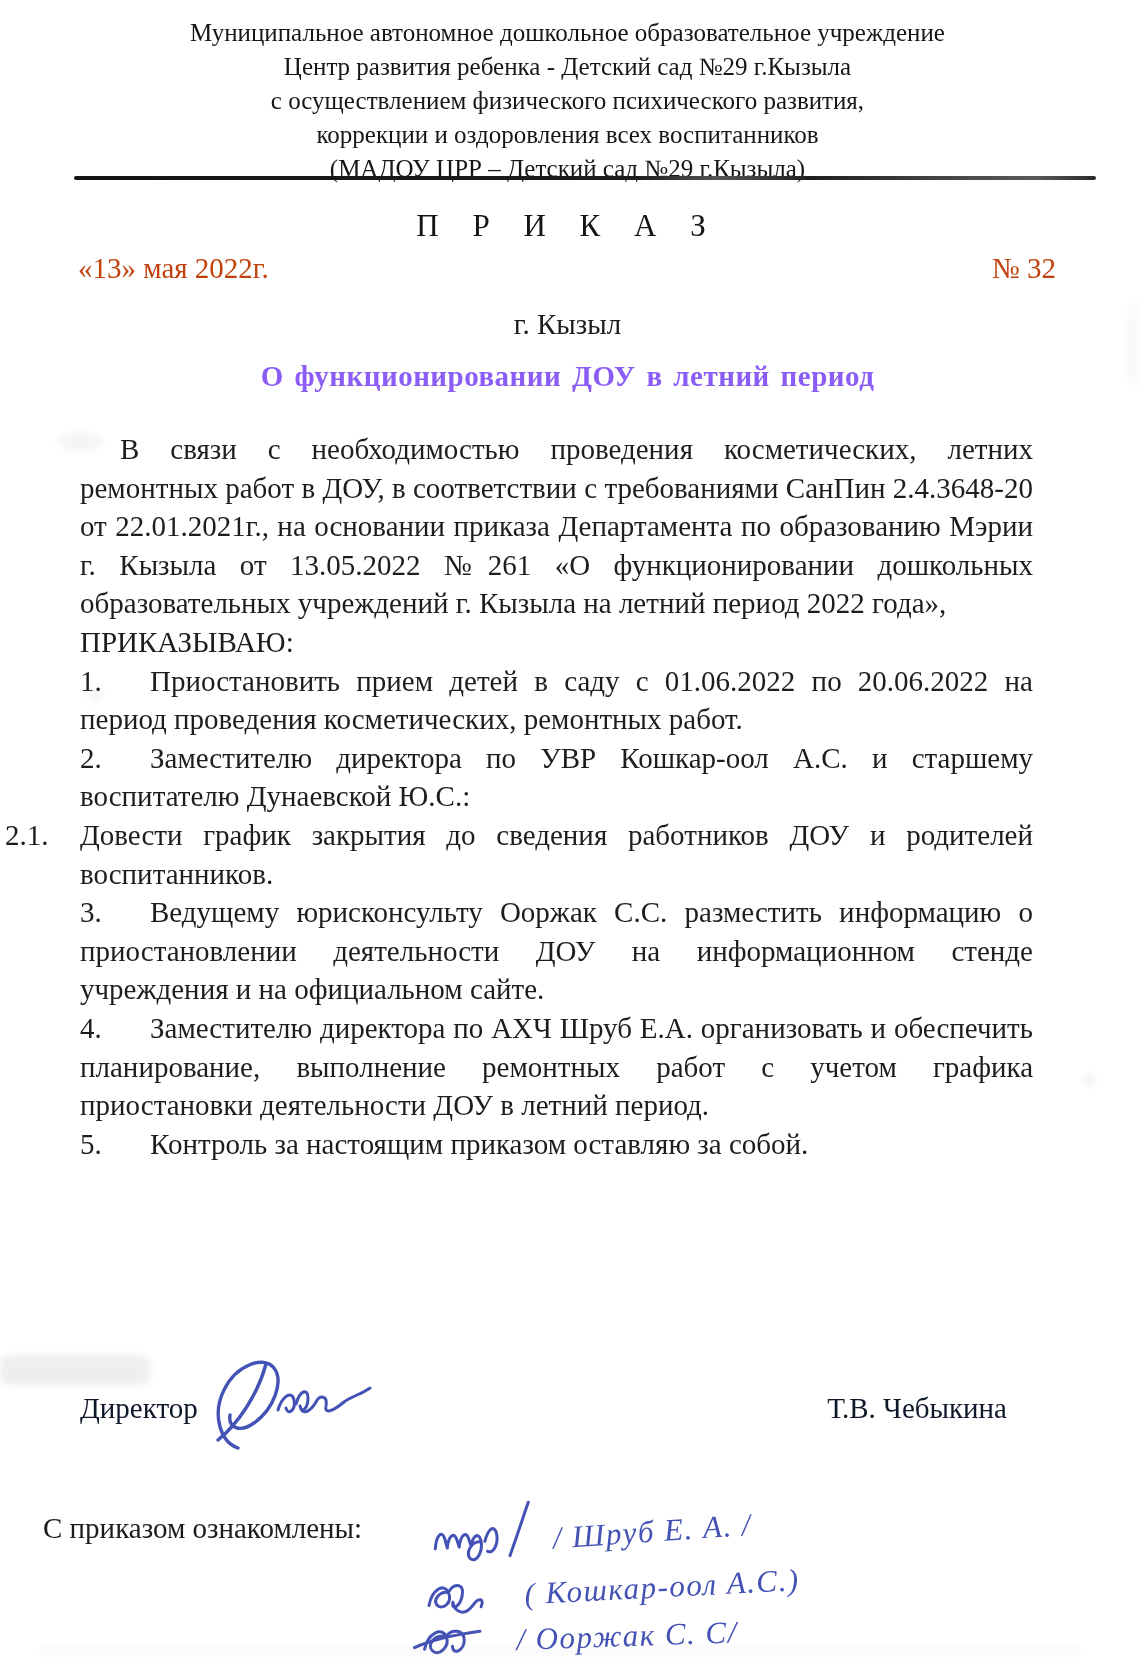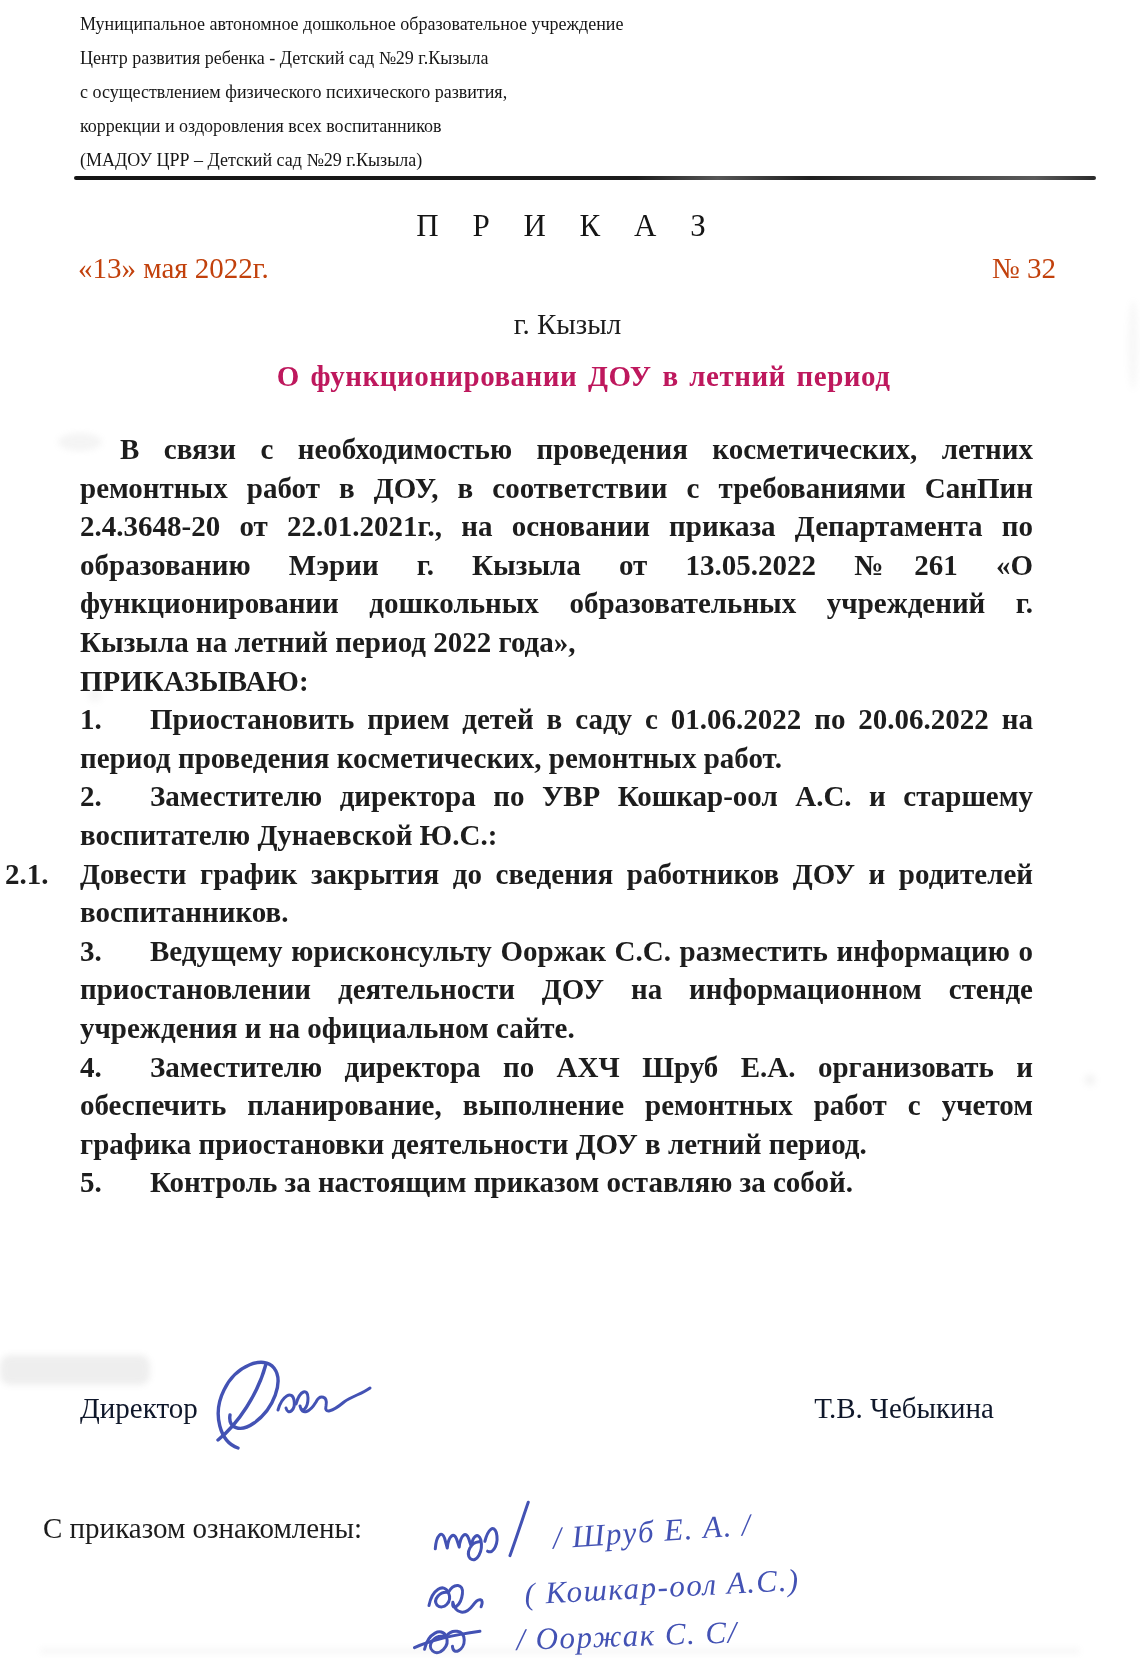--- a/index.html
+++ b/index.html
@@ -7,67 +7,67 @@
     position:relative;
     width:1140px;height:1658px;
     margin:0 auto;
     background:#ffffff;
     font-family:"Liberation Serif", serif;
     color:#1e1e1e;
     overflow:hidden;
   }
   
   .org-header{
-    position:absolute;top:7px;left:80px;width:975px;
-    text-align:left;font-size:18px;line-height:34px;color:#161616;
+    position:absolute;top:16px;left:80px;width:975px;
+    text-align:center;font-size:25px;line-height:34px;color:#161616;
   }
   .header-rule{
     position:absolute;top:176px;left:74px;width:1022px;height:4px;
     background:linear-gradient(90deg,#141414 0%,#1c1c1c 55%,#565656 63%,#1f1f1f 72%,#474747 86%,#5a5a5a 94%,#2a2a2a 100%);
     border-radius:2px;
   }
   .order-heading{
     position:absolute;top:208px;left:80px;width:975px;
     text-align:center;font-size:31px;letter-spacing:13px;color:#151515;
   }
   .date-row{
     position:absolute;top:252px;left:78px;width:978px;
     display:flex;justify-content:space-between;
     font-size:29px;color:#c2410c;
   }
   .city{
     position:absolute;top:292px;left:80px;width:975px;
     text-align:center;font-size:29px;color:#1c1c1c;margin-top:16px;
   }
   .subject{
-    position:absolute;top:360px;left:96px;width:975px;
+    position:absolute;top:360px;left:80px;width:975px;
     text-align:center;font-size:29px;font-weight:bold;letter-spacing:.5px;
-    word-spacing:3px;color:#be185d;
+    word-spacing:3px;color:#8b5cf6;
   }
   
   .doc-body{
     position:absolute;top:430px;left:80px;width:953px;
     font-size:29px;line-height:38.6px;text-align:justify;color:#1d1d1d;
   }
-  .doc-body p{margin:0;padding:0;font-weight:bold;}
+  .doc-body p{margin:0;padding:0;}
   .preamble{text-indent:40px;}
   .resolve{text-align:left;}
   .item .num{display:inline-block;width:70px;}
   .subitem{
     margin-left:40px;
     padding-left:75px;text-indent:-75px;
   }
   .subitem .num{display:inline-block;width:75px;text-indent:0;}
   
   .sig-row{
     position:absolute;top:1392px;left:80px;width:955px;
     display:flex;justify-content:space-between;
     font-size:29px;color:#0f172a;
   }
-  .sig-row .sig-name{margin-right:41px;}
+  .sig-row .sig-name{margin-right:28px;}
   .director-sig{position:absolute;left:202px;top:1352px;}
   .ack-label{
     position:absolute;left:43px;top:1512px;
     font-size:29px;color:#1c1c1c;
   }
   .ack-row{position:absolute;display:flex;align-items:flex-end;gap:14px;}
   .ack-row-1{left:428px;top:1492px;transform:rotate(-4deg);}
   .ack-row-2{left:420px;top:1552px;transform:rotate(-3deg);}
   .ack-row-3{left:412px;top:1602px;transform:rotate(-2deg);}
   .ink-text{

